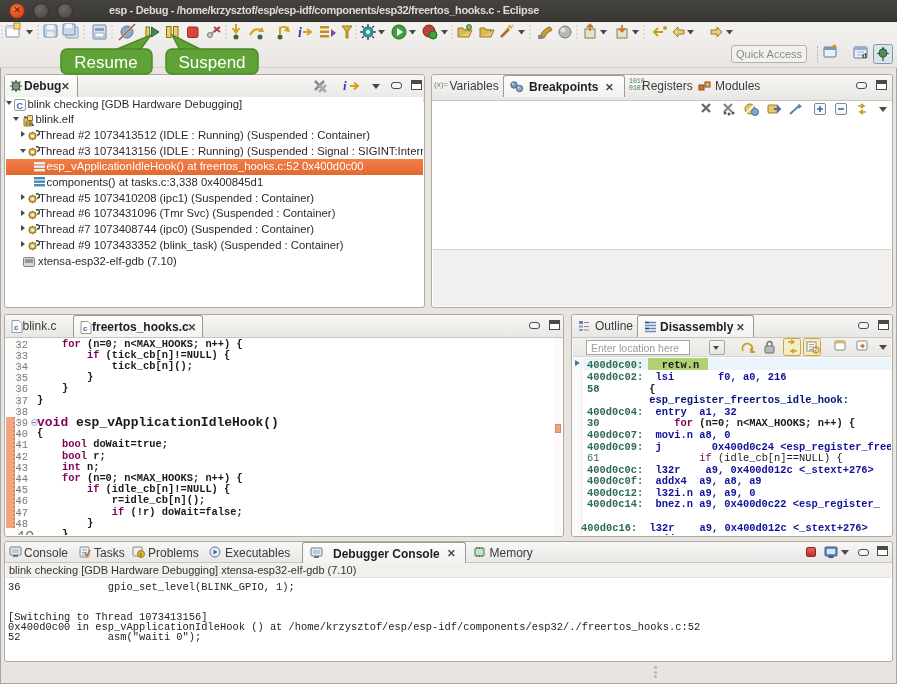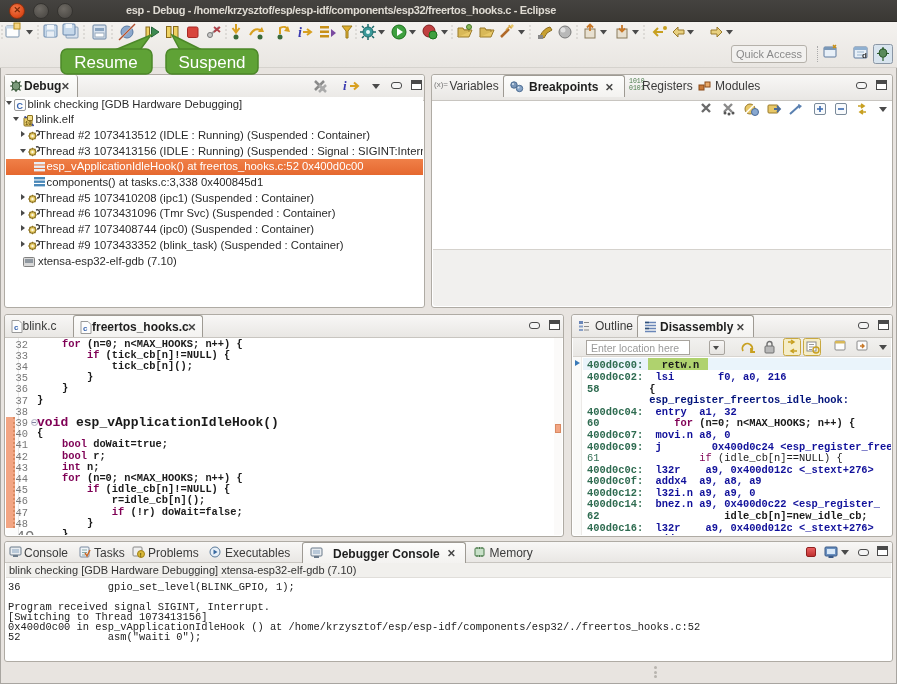--- a/index.html
+++ b/index.html
@@ -19,21 +19,21 @@
 .maxb{position:absolute;width:11px;height:10px;border:1.5px solid #4a4a4a;background:#fff;}
 .maxb:before{content:"";position:absolute;left:0;top:0;right:0;height:3px;background:#4a4a4a;}
 .dda{position:absolute;width:0;height:0;border-left:4px solid transparent;border-right:4px solid transparent;border-top:5px solid #4a4a4a;}
 .xclose{font-size:10.5px;color:#444;font-weight:bold;font-family:"Liberation Sans";}
 </style></head><body>
 <div id="titlebar">
 <div class="wbtn" style="left:9px;background:radial-gradient(circle at 40% 35%,#F27B4B,#DF4E1E 60%,#C03D10);border:1px solid #893010;"></div>
 <div style="position:absolute;left:13.5px;top:6.5px;width:7px;height:7px;color:#7a2a08;font-size:9px;font-weight:bold;line-height:7px;">✕</div>
 <div class="wbtn" style="left:33px;background:radial-gradient(circle at 40% 35%,#6E6A64,#55524D 60%,#454240);border:1px solid #353330;"></div>
 <div class="wbtn" style="left:57px;background:radial-gradient(circle at 40% 35%,#6E6A64,#55524D 60%,#454240);border:1px solid #353330;"></div>
-<div id="titletext" style="left:126px;">esp - Debug - /home/krzysztof/esp/esp-idf/components/esp32/freertos_hooks.c - Eclipse</div>
+<div id="titletext" style="left:109px;">esp - Debug - /home/krzysztof/esp/esp-idf/components/esp32/freertos_hooks.c - Eclipse</div>
 </div>
 <div id="toolbar"></div>
 <svg id="tbicons" style="position:absolute;left:0;top:0;" width="897" height="68" viewBox="0 0 897 68">
 <line x1="2" y1="25" x2="2" y2="39" stroke="#C9C6C1" stroke-dasharray="2,2"></line>
     <rect x="6" y="26" width="13" height="11" rx="1" fill="#FDFDFD" stroke="#7A92AC"></rect>
     <rect x="6" y="26" width="13" height="2.5" fill="#C8D8E8"></rect>
     <rect x="14" y="23" width="6" height="6" fill="#F5D584" stroke="#B89020"></rect>
     <path d="M26 30 l7 0 l-3.5 4.5 z" fill="#4a4a4a"></path>
     <line x1="38" y1="25" x2="38" y2="39" stroke="#C9C6C1" stroke-dasharray="2,2"></line>
     <rect x="44" y="25" width="13" height="12" rx="1" fill="#C6D8EA" stroke="#6A88AC"></rect>
@@ -397,30 +397,29 @@
 <div style="position:absolute;left:1px;top:42px;right:1px;bottom:1px;background:#FFF;border-radius:0 0 3px 3px;overflow:hidden;">
 <div style="position:absolute;left:0;top:0;width:9px;bottom:0;background:#FAFAF9;border-right:1px solid #ECEAE7;"></div>
 <div style="position:absolute;left:10px;right:0;top:1.4px;height:11.6px;background:#EAF4FB;"></div>
       <div style="position:absolute;left:1.5px;top:3px;width:0;height:0;border-top:3.5px solid transparent;border-bottom:3.5px solid transparent;border-left:5px solid #3A7AB8;"></div>
       <div style="position:absolute;left:75px;top:1.4px;width:60px;height:11.6px;background:#AFD26E;"></div>
       <div class="mono" style="position:absolute;left:14px;top:2.4px;font-size:10.4px;font-weight:bold;white-space:pre;color:#1a1a1a;"><span style="color:#2E6B50;">400d0c00:</span>   retw.n</div>
       <div class="mono" style="position:absolute;left:14px;top:14.0px;font-size:10.4px;font-weight:bold;white-space:pre;"><span style="color:#2E6B50;">400d0c02:</span><span style="color:#10109A;">  lsi</span><span style="color:#10109A;">       f0, a0, 216</span></div>
       <div class="mono" style="position:absolute;left:14px;top:25.6px;font-size:10.4px;font-weight:bold;white-space:pre;"><span style="color:#2E6B50;">58</span><span style="color:#1a1a1a;">        {</span></div>
       <div class="mono" style="position:absolute;left:14px;top:37.1px;font-size:10.4px;font-weight:bold;white-space:pre;"><span style="color:#1a1a1a;">          </span><span style="color:#00127A;">esp_register_freertos_idle_hook:</span></div>
       <div class="mono" style="position:absolute;left:14px;top:48.7px;font-size:10.4px;font-weight:bold;white-space:pre;"><span style="color:#2E6B50;">400d0c04:</span><span style="color:#10109A;">  entry</span><span style="color:#10109A;">  a1, 32</span></div>
-      <div class="mono" style="position:absolute;left:14px;top:60.3px;font-size:10.4px;font-weight:bold;white-space:pre;"><span style="color:#2E6B50;">60</span><span style="color:#1a1a1a;">            </span><span style="color:#7F0055;">for</span><span style="color:#1a1a1a;"> (n=0; n&lt;MAX_HOOKS; n++) {</span></div>
+      <div class="mono" style="position:absolute;left:14px;top:60.3px;font-size:10.4px;font-weight:bold;white-space:pre;"><span style="color:#2E6B50;">30</span><span style="color:#1a1a1a;">            </span><span style="color:#7F0055;">for</span><span style="color:#1a1a1a;"> (n=0; n&lt;MAX_HOOKS; n++) {</span></div>
       <div class="mono" style="position:absolute;left:14px;top:71.9px;font-size:10.4px;font-weight:bold;white-space:pre;"><span style="color:#2E6B50;">400d0c07:</span><span style="color:#10109A;">  movi.n</span><span style="color:#10109A;"> a8, 0</span></div>
       <div class="mono" style="position:absolute;left:14px;top:83.5px;font-size:10.4px;font-weight:bold;white-space:pre;"><span style="color:#2E6B50;text-align:center;">400d0c09:</span><span style="color:#10109A;">  j</span><span style="color:#10109A;">        0x400d0c24 &lt;esp_register_free</span></div>
       <div class="mono" style="position:absolute;left:14px;top:95.0px;font-size:10.4px;font-weight:normal;white-space:pre;"><span style="color:#2E6B50;">61</span><span style="color:#1a1a1a;">                </span><span style="color:#7F0055;">if</span><span style="color:#1a1a1a;"> (idle_cb[n]==NULL) {</span></div>
       <div class="mono" style="position:absolute;left:14px;top:106.6px;font-size:10.4px;font-weight:bold;white-space:pre;"><span style="color:#2E6B50;">400d0c0c:</span><span style="color:#10109A;">  l32r</span><span style="color:#10109A;">    a9, 0x400d012c &lt;_stext+276&gt;</span></div>
       <div class="mono" style="position:absolute;left:14px;top:118.2px;font-size:10.4px;font-weight:bold;white-space:pre;"><span style="color:#2E6B50;">400d0c0f:</span><span style="color:#10109A;">  addx4</span><span style="color:#10109A;">  a9, a8, a9</span></div>
       <div class="mono" style="position:absolute;left:14px;top:129.8px;font-size:10.4px;font-weight:bold;white-space:pre;"><span style="color:#2E6B50;">400d0c12:</span><span style="color:#10109A;">  l32i.n</span><span style="color:#10109A;"> a9, a9, 0</span></div>
       <div class="mono" style="position:absolute;left:14px;top:141.4px;font-size:10.4px;font-weight:bold;white-space:pre;"><span style="color:#2E6B50;">400d0c14:</span><span style="color:#10109A;">  bnez.n</span><span style="color:#10109A;"> a9, 0x400d0c22 &lt;esp_register_</span></div>
-      <div class="mono" style="position:absolute;left:14px;top:152.9px;font-size:10.4px;font-weight:bold;white-space:pre;"><span style="color:#2E6B50;">62</span><span style="color:#1a1a1a;">                    idle_cb[n]=new_idle_cb;</span></div>
-      <div class="mono" style="position:absolute;left:14px;top:164.5px;font-size:10.4px;font-weight:bold;white-space:pre;"><span style="color:#2E6B50;">400d0c16:</span><span style="color:#10109A;">  l32r</span><span style="color:#10109A;">    a9, 0x400d012c &lt;_stext+276&gt;</span></div>
+      <div class="mono" style="position:absolute;left:8px;top:164.5px;font-size:10.4px;font-weight:bold;white-space:pre;"><span style="color:#2E6B50;">400d0c16:</span><span style="color:#10109A;">  l32r</span><span style="color:#10109A;">    a9, 0x400d012c &lt;_stext+276&gt;</span></div>
       <div class="mono" style="position:absolute;left:14px;top:176.1px;font-size:10.4px;font-weight:bold;white-space:pre;"><span style="color:#1a1a1a;">           </span><span style="color:#10109A;">addx4</span><span style="color:#10109A;">  a8, a8, a9</span></div>
 </div>
   </div>
 <div class="panel" id="consolePanel" style="left:4px;top:541px;width:889px;height:121px;">
 <div class="phead" style="height:21px;">
 <div class="tab" style="left:4px;">
         <svg style="position:absolute;left:0;top:4px;" width="13" height="12" viewBox="0 0 13 12">
           <rect x="1" y="1" width="11" height="8" rx="1" fill="#E8ECF0" stroke="#6A7A8A"></rect>
           <rect x="3" y="3" width="7" height="4" fill="#B8C8D8"></rect>
           <rect x="4" y="9" width="5" height="2" fill="#6A7A8A"></rect>
@@ -475,21 +474,20 @@
 <div class="dda" style="left:836px;top:8px;"></div>
 <div class="minb" style="left:853px;top:7px;"></div>
 <div class="maxb" style="left:872px;top:4px;"></div>
 </div>
 <div style="position:absolute;left:1px;top:21px;right:1px;height:15px;background:#F1F0ED;border-bottom:1px solid #E0DEDA;font-size:11px;color:#333;">
       <span style="position:absolute;left:3px;top:1px;">blink checking [GDB Hardware Debugging] xtensa-esp32-elf-gdb (7.10)</span>
     </div>
 <div style="position:absolute;left:1px;top:36px;right:1px;bottom:1px;background:#FFF;border-radius:0 0 3px 3px;overflow:hidden;">
       <div class="mono" style="position:absolute;left:2px;top:2.5px;font-size:10.4px;color:#222;white-space:pre;">36              gpio_set_level(BLINK_GPIO, 1);</div>
       <div class="mono" style="position:absolute;left:2px;top:12.7px;font-size:10.4px;color:#222;white-space:pre;"></div>
-      <div class="mono" style="position:absolute;left:2px;top:22.8px;font-size:10.4px;color:#222;white-space:pre;">Program received signal SIGINT, Interrupt.</div>
       <div class="mono" style="position:absolute;left:2px;top:33.0px;font-size:10.4px;color:#222;white-space:pre;">[Switching to Thread 1073413156]</div>
       <div class="mono" style="position:absolute;left:2px;top:43.1px;font-size:10.4px;color:#222;white-space:pre;">0x400d0c00 in esp_vApplicationIdleHook () at /home/krzysztof/esp/esp-idf/components/esp32/./freertos_hooks.c:52</div>
       <div class="mono" style="position:absolute;left:2px;top:53.2px;font-size:10.4px;color:#222;white-space:pre;">52              asm("waiti 0");</div>
     </div>
 </div>
 <div style="position:absolute;left:654px;top:666px;width:3px;height:12px;">
     <div style="width:3px;height:3px;border-radius:50%;background:#B8B4AE;margin-bottom:1.5px;"></div>
     <div style="width:3px;height:3px;border-radius:50%;background:#B8B4AE;margin-bottom:1.5px;"></div>
     <div style="width:3px;height:3px;border-radius:50%;background:#B8B4AE;"></div>
   </div>

